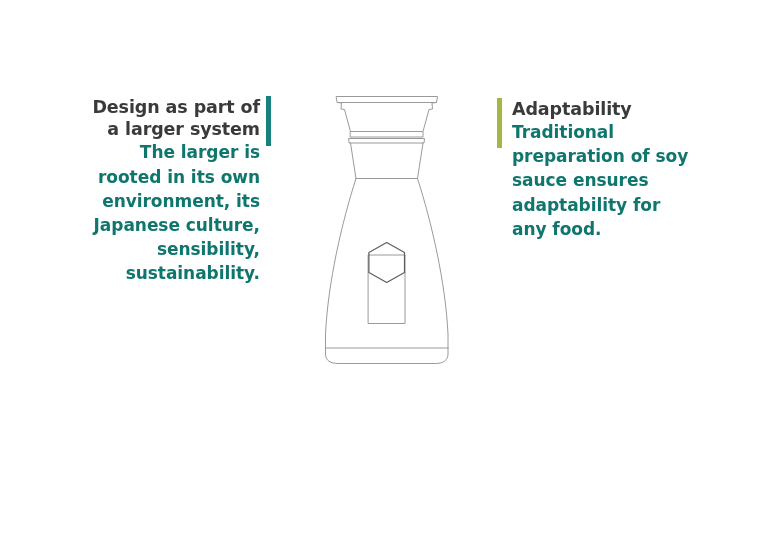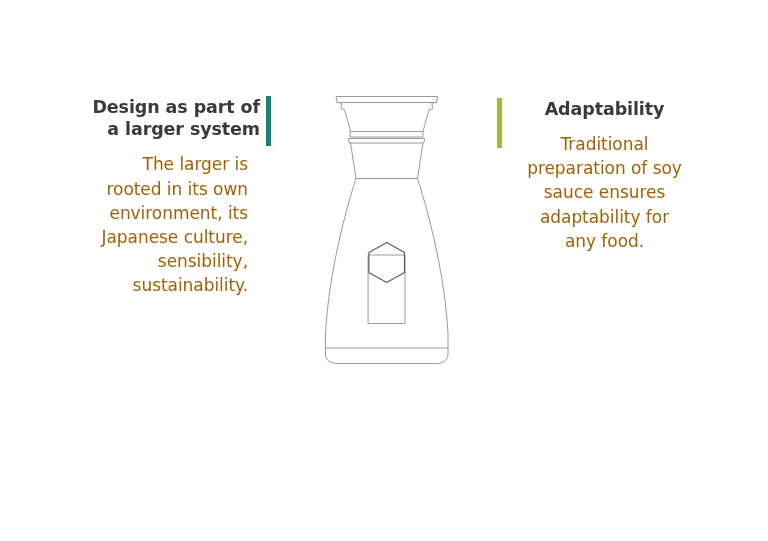--- a/index.html
+++ b/index.html
@@ -42,45 +42,45 @@
 
   .block-right {
     left: 497px;
     top: 98px;
     width: 200px;
     flex-direction: row;
   }
   .block-right .copy {
     margin-left: 10px;
     width: 186px;
-    text-align: center;
+    text-align: left;
   }
 
   .accent-bar {
     width: 5px;
     height: 50px;
     flex: 0 0 5px;
     border-radius: 0;
   }
 
   .heading {
     font-size: 17.5px;
     font-weight: bold;
     line-height: 1.27;
     color: #3a3a3c;
     letter-spacing: -0.1px;
     margin: 0;
   }
   .body-copy {
     font-size: 17px;
-    font-weight: normal;
+    font-weight: bold;
     line-height: 1.42;
-    color: #a16207;
+    color: #0f766e;
     letter-spacing: -0.05px;
-    margin: 12px;
+    margin: 0;
   }
 
   
   .bottle-figure {
     position: absolute;
     left: 300px;
     top: 82px;
     width: 180px;
     height: 300px;
   }

